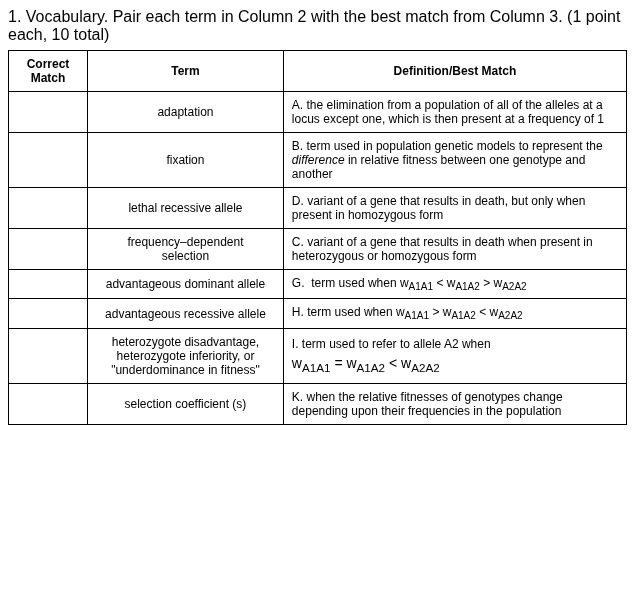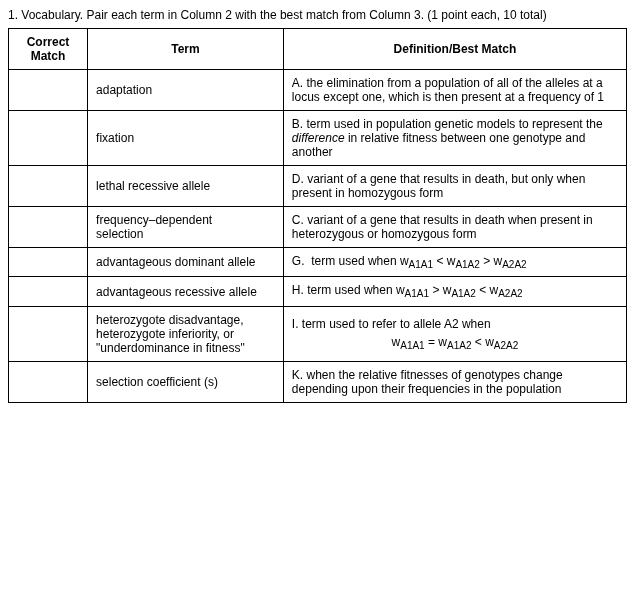--- a/index.html
+++ b/index.html
@@ -4,21 +4,21 @@
   <style>
     * { box-sizing: border-box; margin: 0; padding: 0; }
     body {
       font-family: Arial, sans-serif;
       font-size: 12px;
       background: #fff;
       padding: 8px;
       width: 635px;
     }
     .title {
-      font-size: 12px;
+      font-size: 16px;
       margin-bottom: 6px;
     }
     table {
       border-collapse: collapse;
       width: 100%;
     }
     th, td {
       border: 1px solid #000;
       padding: 6px 8px;
       vertical-align: middle;
@@ -28,27 +28,28 @@
       background: #fff;
       font-weight: bold;
       text-align: center;
     }
     td.col-match {
       width: 80px;
       text-align: center;
     }
     td.col-term {
       width: 200px;
+      text-align: center;
     }
     td.col-def {
       width: 355px;
     }
     .formula {
-      font-size: 12px;
-      text-align: center;
+      font-size: 14px;
+      text-align: left;
       margin-top: 4px;
     }
   </style>
 </head>
 <body>
 
 <p class="title">1. Vocabulary. Pair each term in Column 2 with the best match from Column 3. (1 point each, 10 total)</p>
 
 <table>
   <thead>

